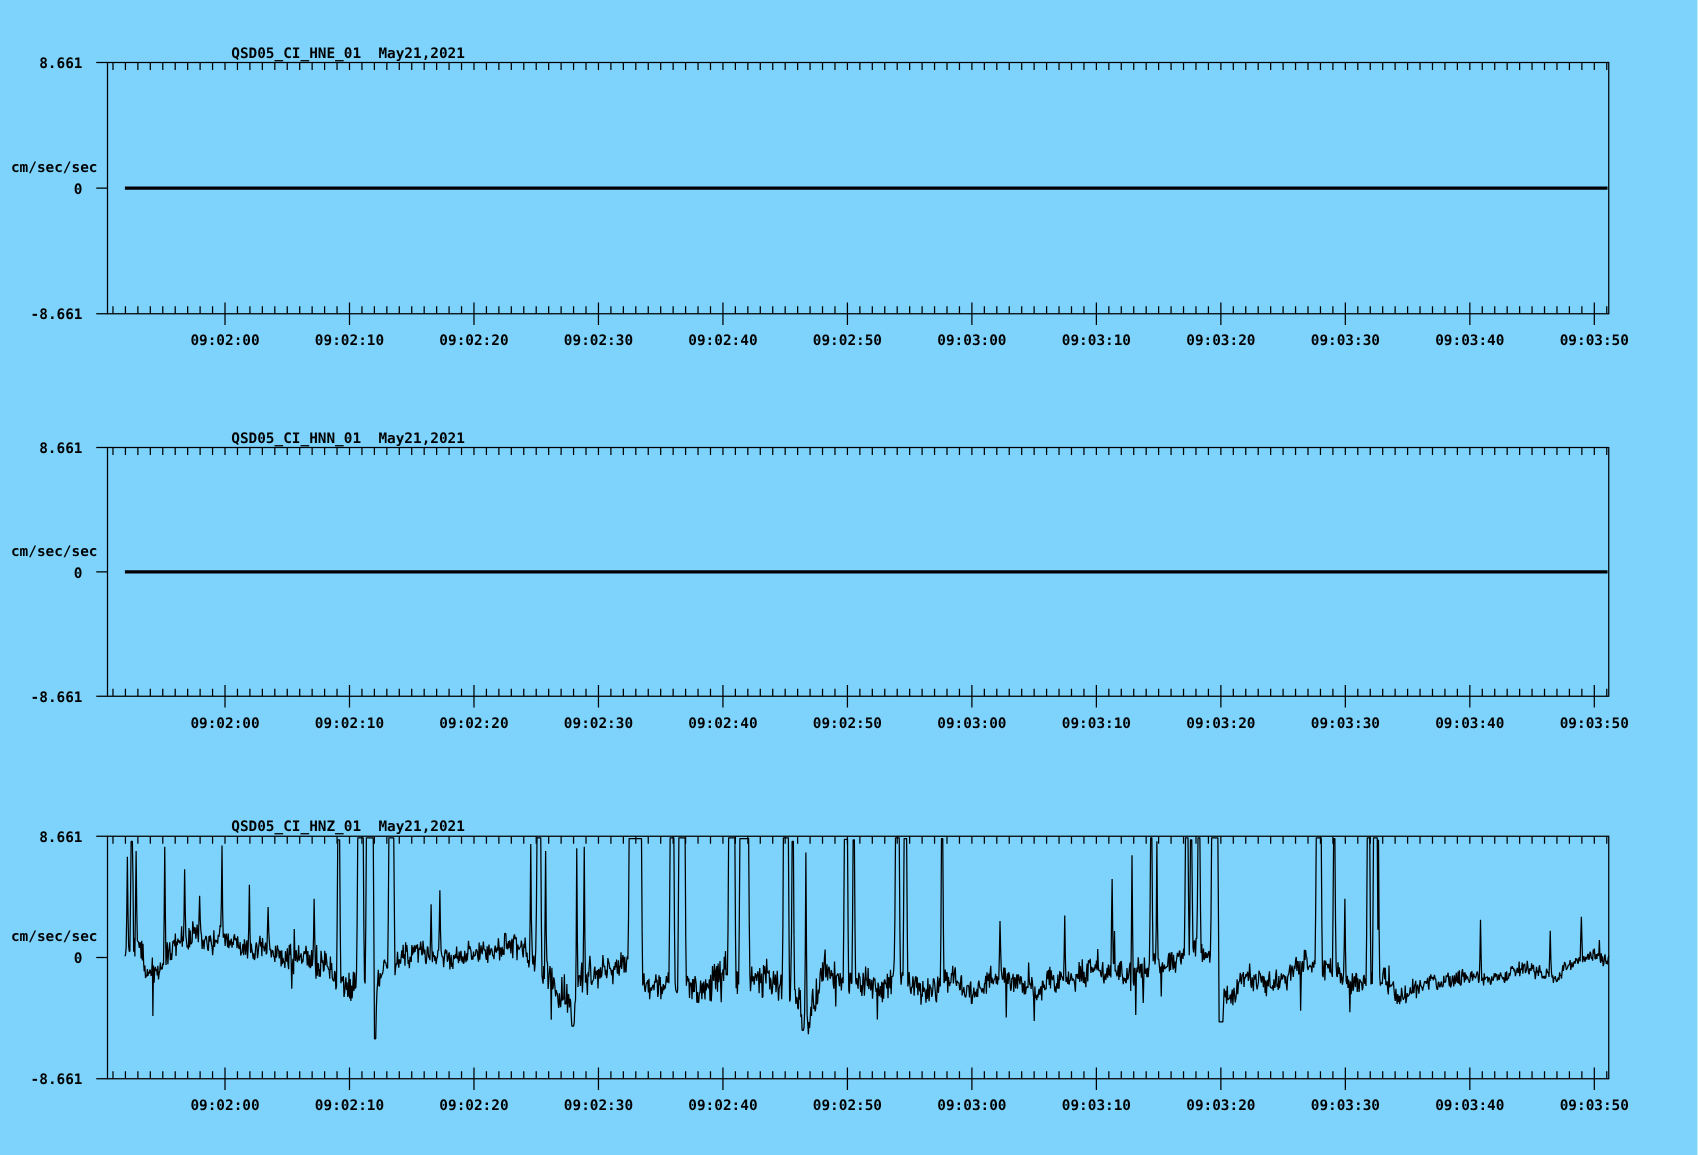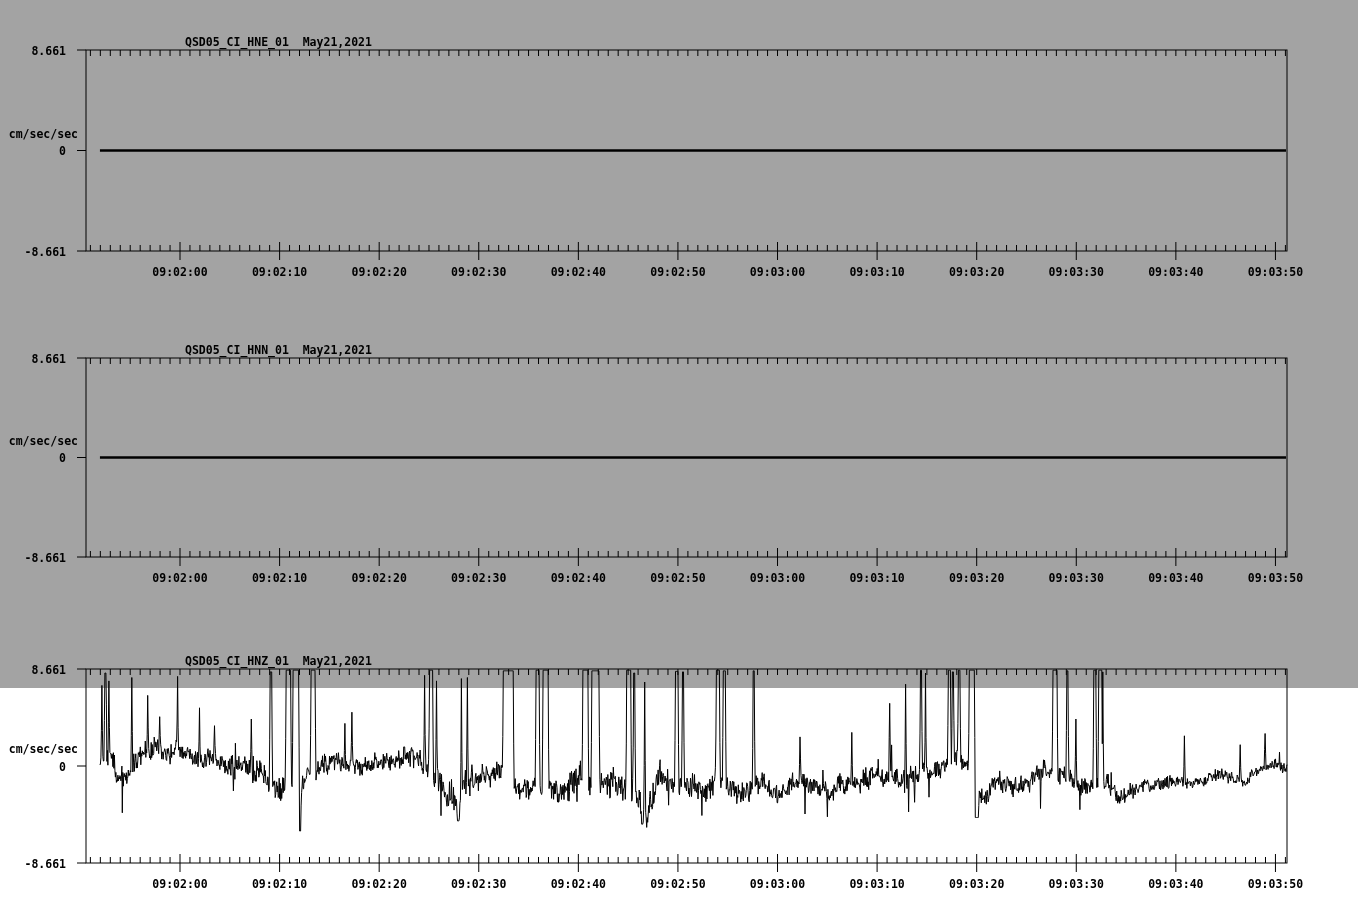--- a/index.html
+++ b/index.html
@@ -1,16 +1,16 @@
 <!DOCTYPE html>
 <html><head>
 <meta charset="utf-8">
 <style>
   html,body{margin:0;padding:0;background:#ffffff;width:1358px;height:924px;overflow:hidden;}
-  .screen{position:relative;width:1358px;height:688px;background:#a3a3a3;}
+  .screen{position:relative;width:1358px;height:924px;background:#7dd3fc;}
   svg{display:block;}
   .t{font-family:"DejaVu Sans Mono","Liberation Mono",monospace;font-weight:bold;font-size:11.5px;fill:#000;}
   .title{white-space:pre;}
   .axisline{stroke:#000;stroke-width:1;fill:none;}
   .trace{stroke:#000;fill:none;}
 </style>
 </head>
 <body>
 
 <div class="screen">

